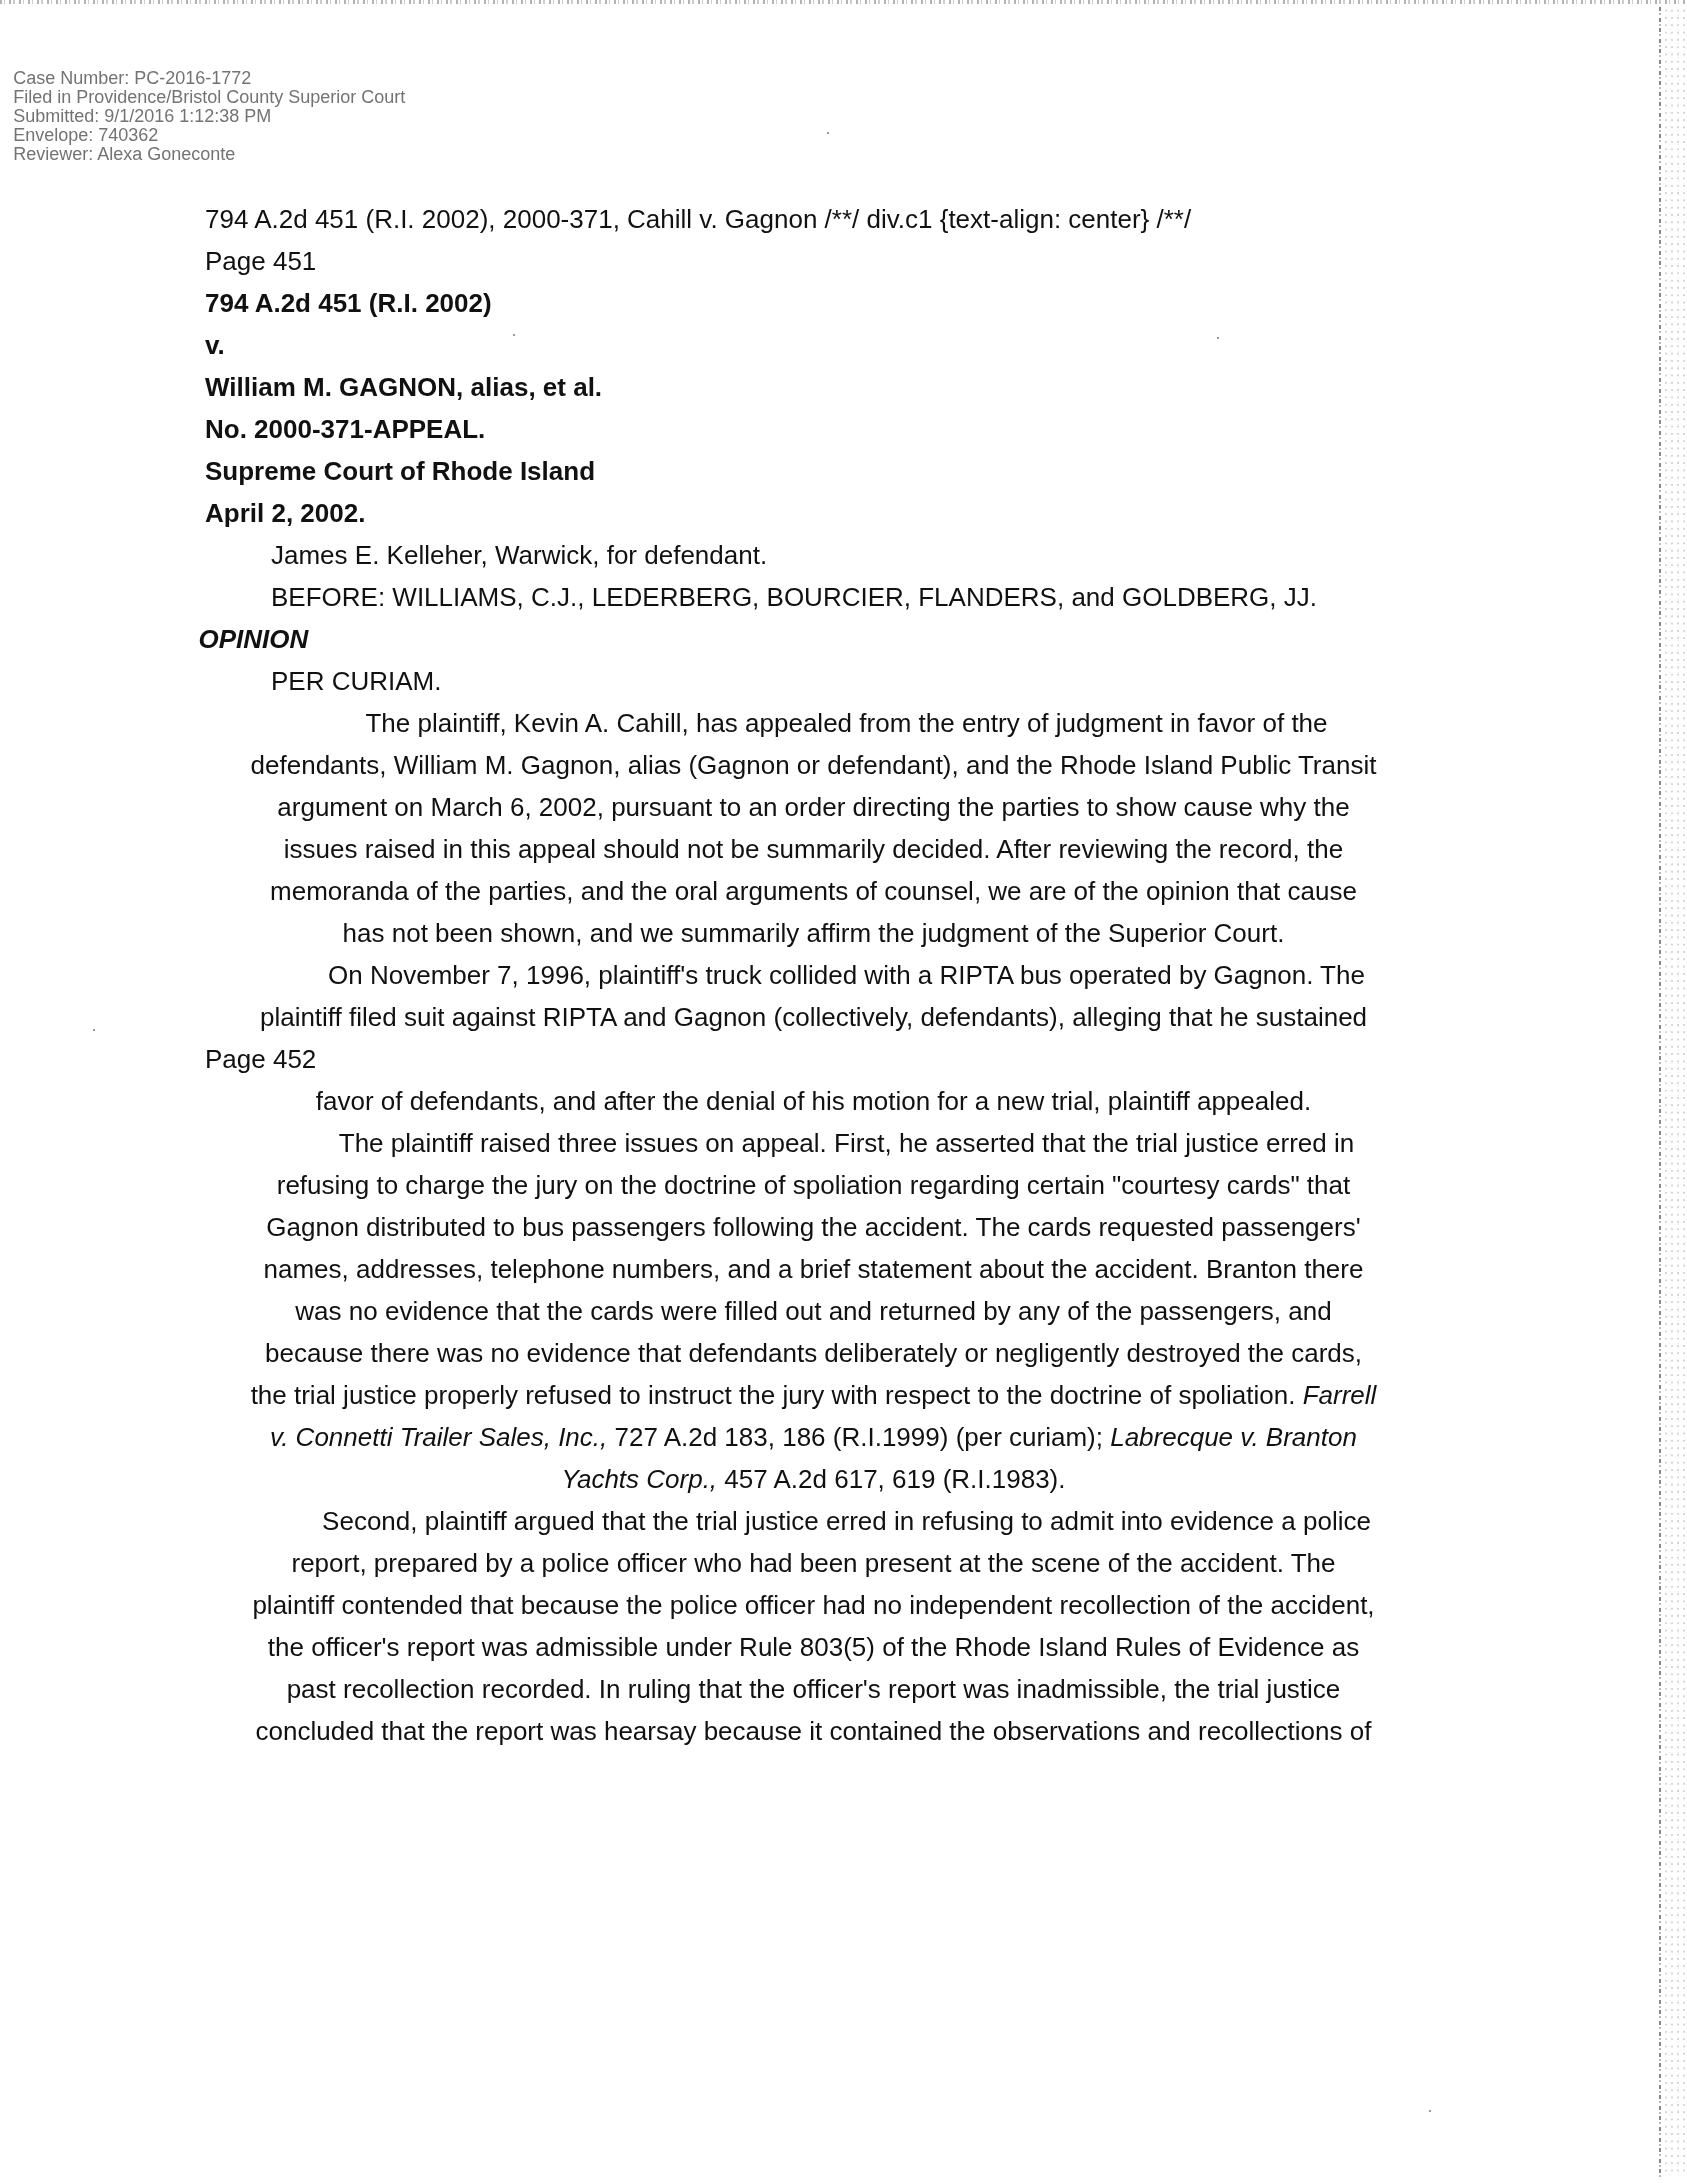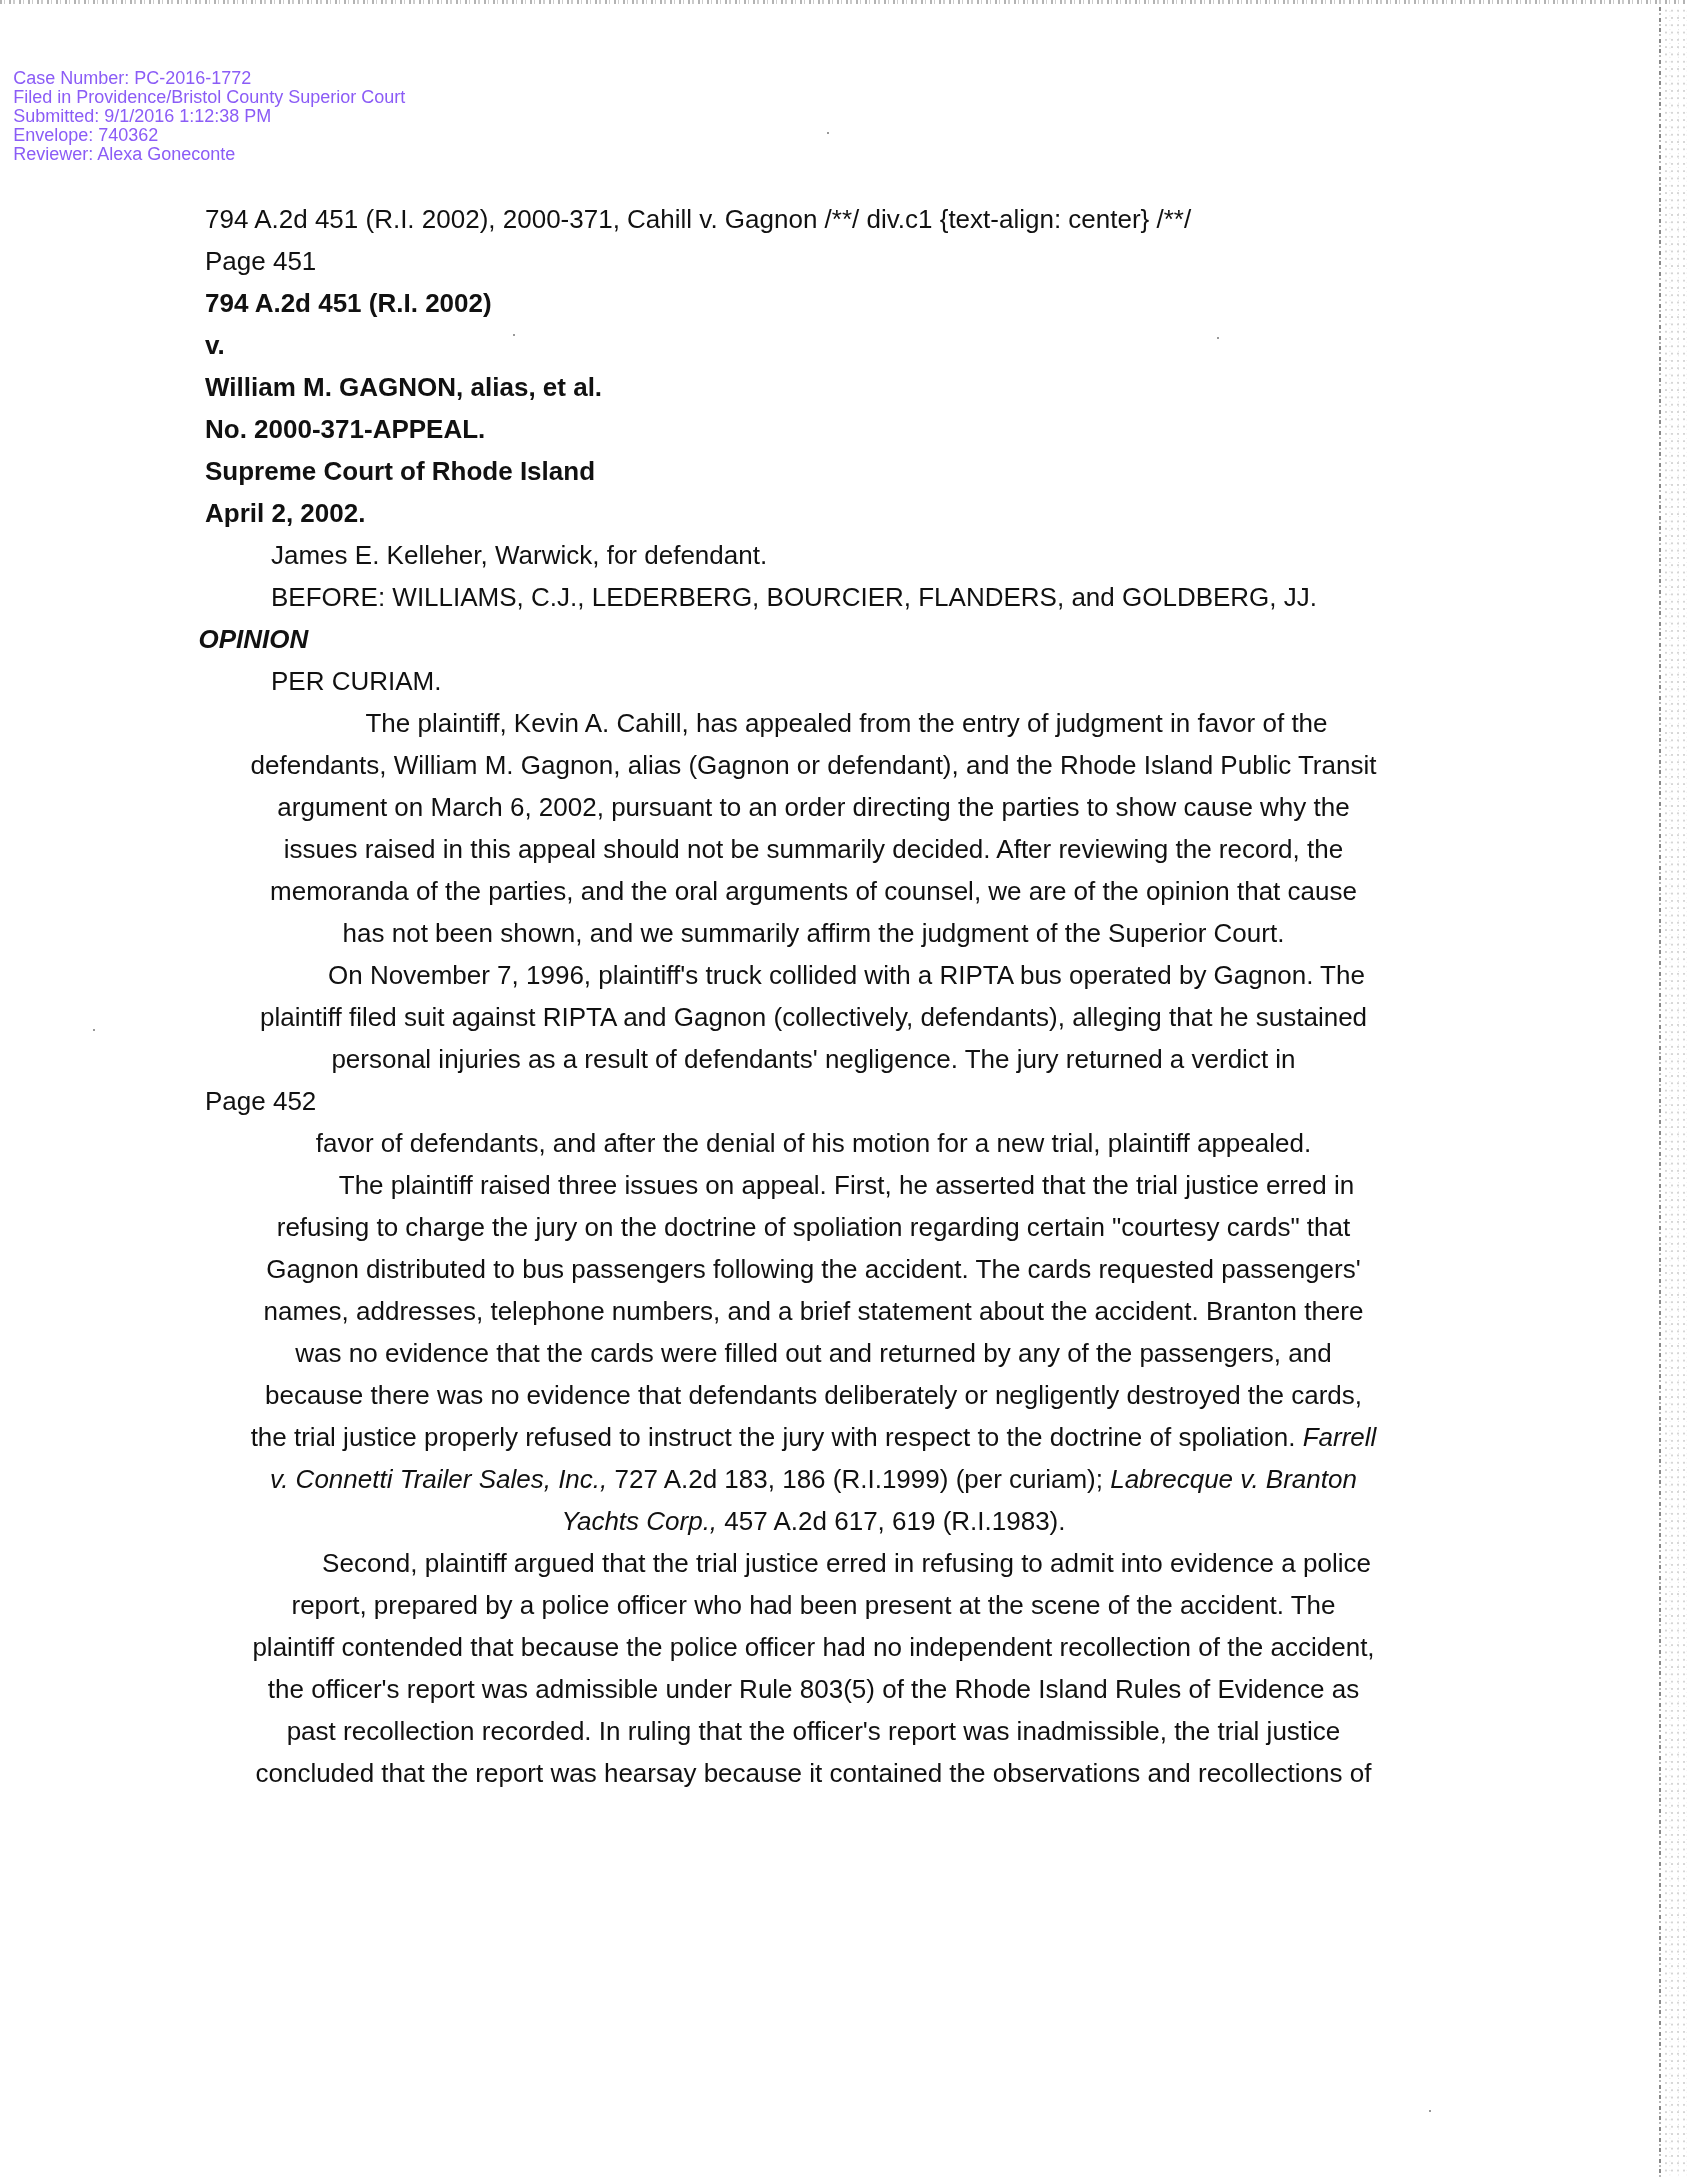--- a/index.html
+++ b/index.html
@@ -5,21 +5,21 @@
   html, body { margin: 0; padding: 0; background: #ffffff; }
   body { width: 1687px; height: 2183px; position: relative; overflow: hidden;
          font-family: "Liberation Sans", sans-serif; color: #111; }
   .scan-top { position: absolute; left: 0; top: 0; width: 1687px; height: 4px;
               background: repeating-linear-gradient(90deg, #9a9a9a 0 2px, #fff 2px 4px, #bbb 4px 5.3px, #fff 5.3px 9.3px); opacity: .75; }
   .scan-right-line { position: absolute; left: 1659px; top: 6.6px; width: 2px; height: 2170px;
               background: repeating-linear-gradient(180deg, #555 0 4px, #fff 4px 6px, #999 6px 8px, #fff 8px 10.6px); opacity: .7; }
   .scan-right-noise { position: absolute; left: 1663px; top: 6.6px; width: 24px; height: 2170px;
               background-image: radial-gradient(#bbb 0.7px, transparent 0.9px), radial-gradient(#ccc 0.7px, transparent 0.9px);
               background-size: 6px 7.3px, 8.6px 4.6px; background-position: 0 0, 2.6px 2px; opacity: .6; }
-  .stamp { position: absolute; left: 13.2px; top: 69px; font-size: 18px; line-height: 19px; color: #8b5cf6; }
+  .stamp { position: absolute; left: 13.2px; top: 69px; font-size: 18px; line-height: 19px; color: #737373; }
   .stamp div { white-space: nowrap; }
   .doc { position: absolute; left: 205px; top: 198px; width: 1217px; font-size: 26px; line-height: 42px; }
   .line { white-space: nowrap; }
   .b { font-weight: bold; }
   .ind { padding-left: 66px; }
   .opinion { margin-left: -6.6px; font-weight: bold; font-style: italic; }
   .para { text-align: center; }
   .para .pl { white-space: nowrap; }
   .para .pl.first { padding-left: 66px; }
   i { font-style: italic; }
@@ -59,21 +59,20 @@
     <div class="pl">defendants, William M. Gagnon, alias (Gagnon or defendant), and the Rhode Island Public Transit</div>
     <div class="pl">argument on March 6, 2002, pursuant to an order directing the parties to show cause why the</div>
     <div class="pl">issues raised in this appeal should not be summarily decided. After reviewing the record, the</div>
     <div class="pl">memoranda of the parties, and the oral arguments of counsel, we are of the opinion that cause</div>
     <div class="pl">has not been shown, and we summarily affirm the judgment of the Superior Court.</div>
   </div>
 
   <div class="para">
     <div class="pl first">On November 7, 1996, plaintiff's truck collided with a RIPTA bus operated by Gagnon. The</div>
     <div class="pl">plaintiff filed suit against RIPTA and Gagnon (collectively, defendants), alleging that he sustained</div>
-    <div class="pl">personal injuries as a result of defendants' negligence. The jury returned a verdict in</div>
   </div>
 
   <div class="line">Page 452</div>
 
   <div class="para">
     <div class="pl">favor of defendants, and after the denial of his motion for a new trial, plaintiff appealed.</div>
   </div>
 
   <div class="para">
     <div class="pl first">The plaintiff raised three issues on appeal. First, he asserted that the trial justice erred in</div>

